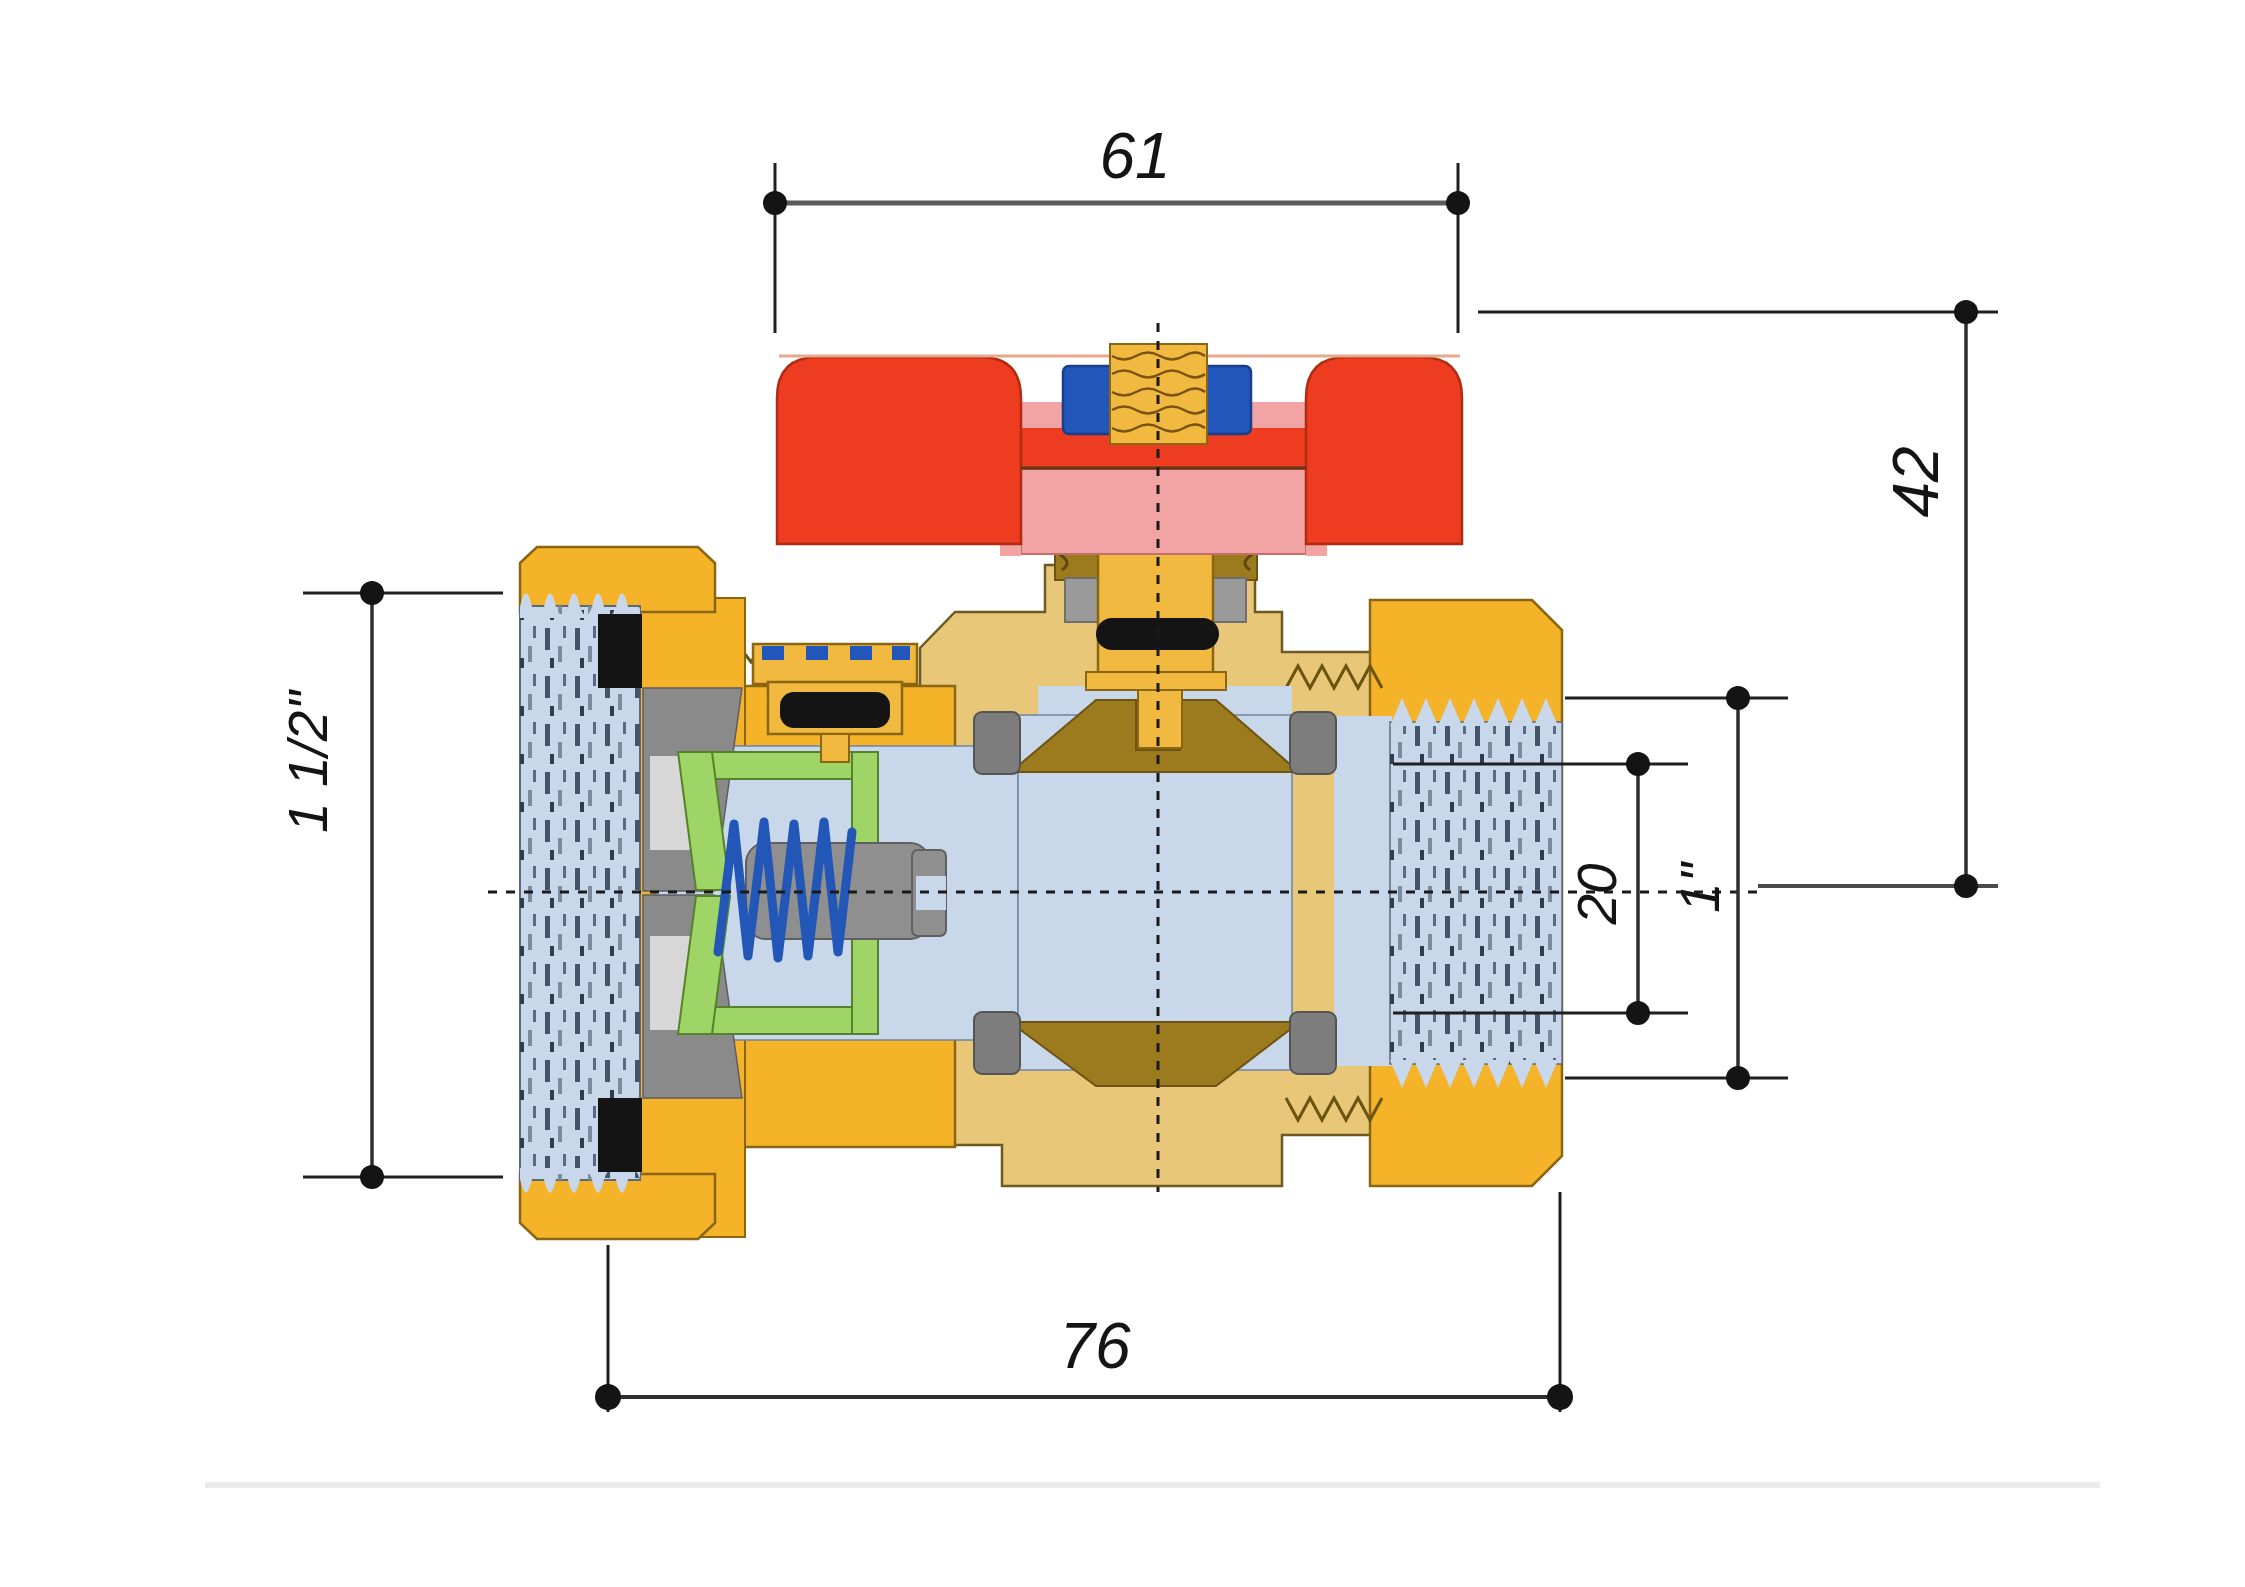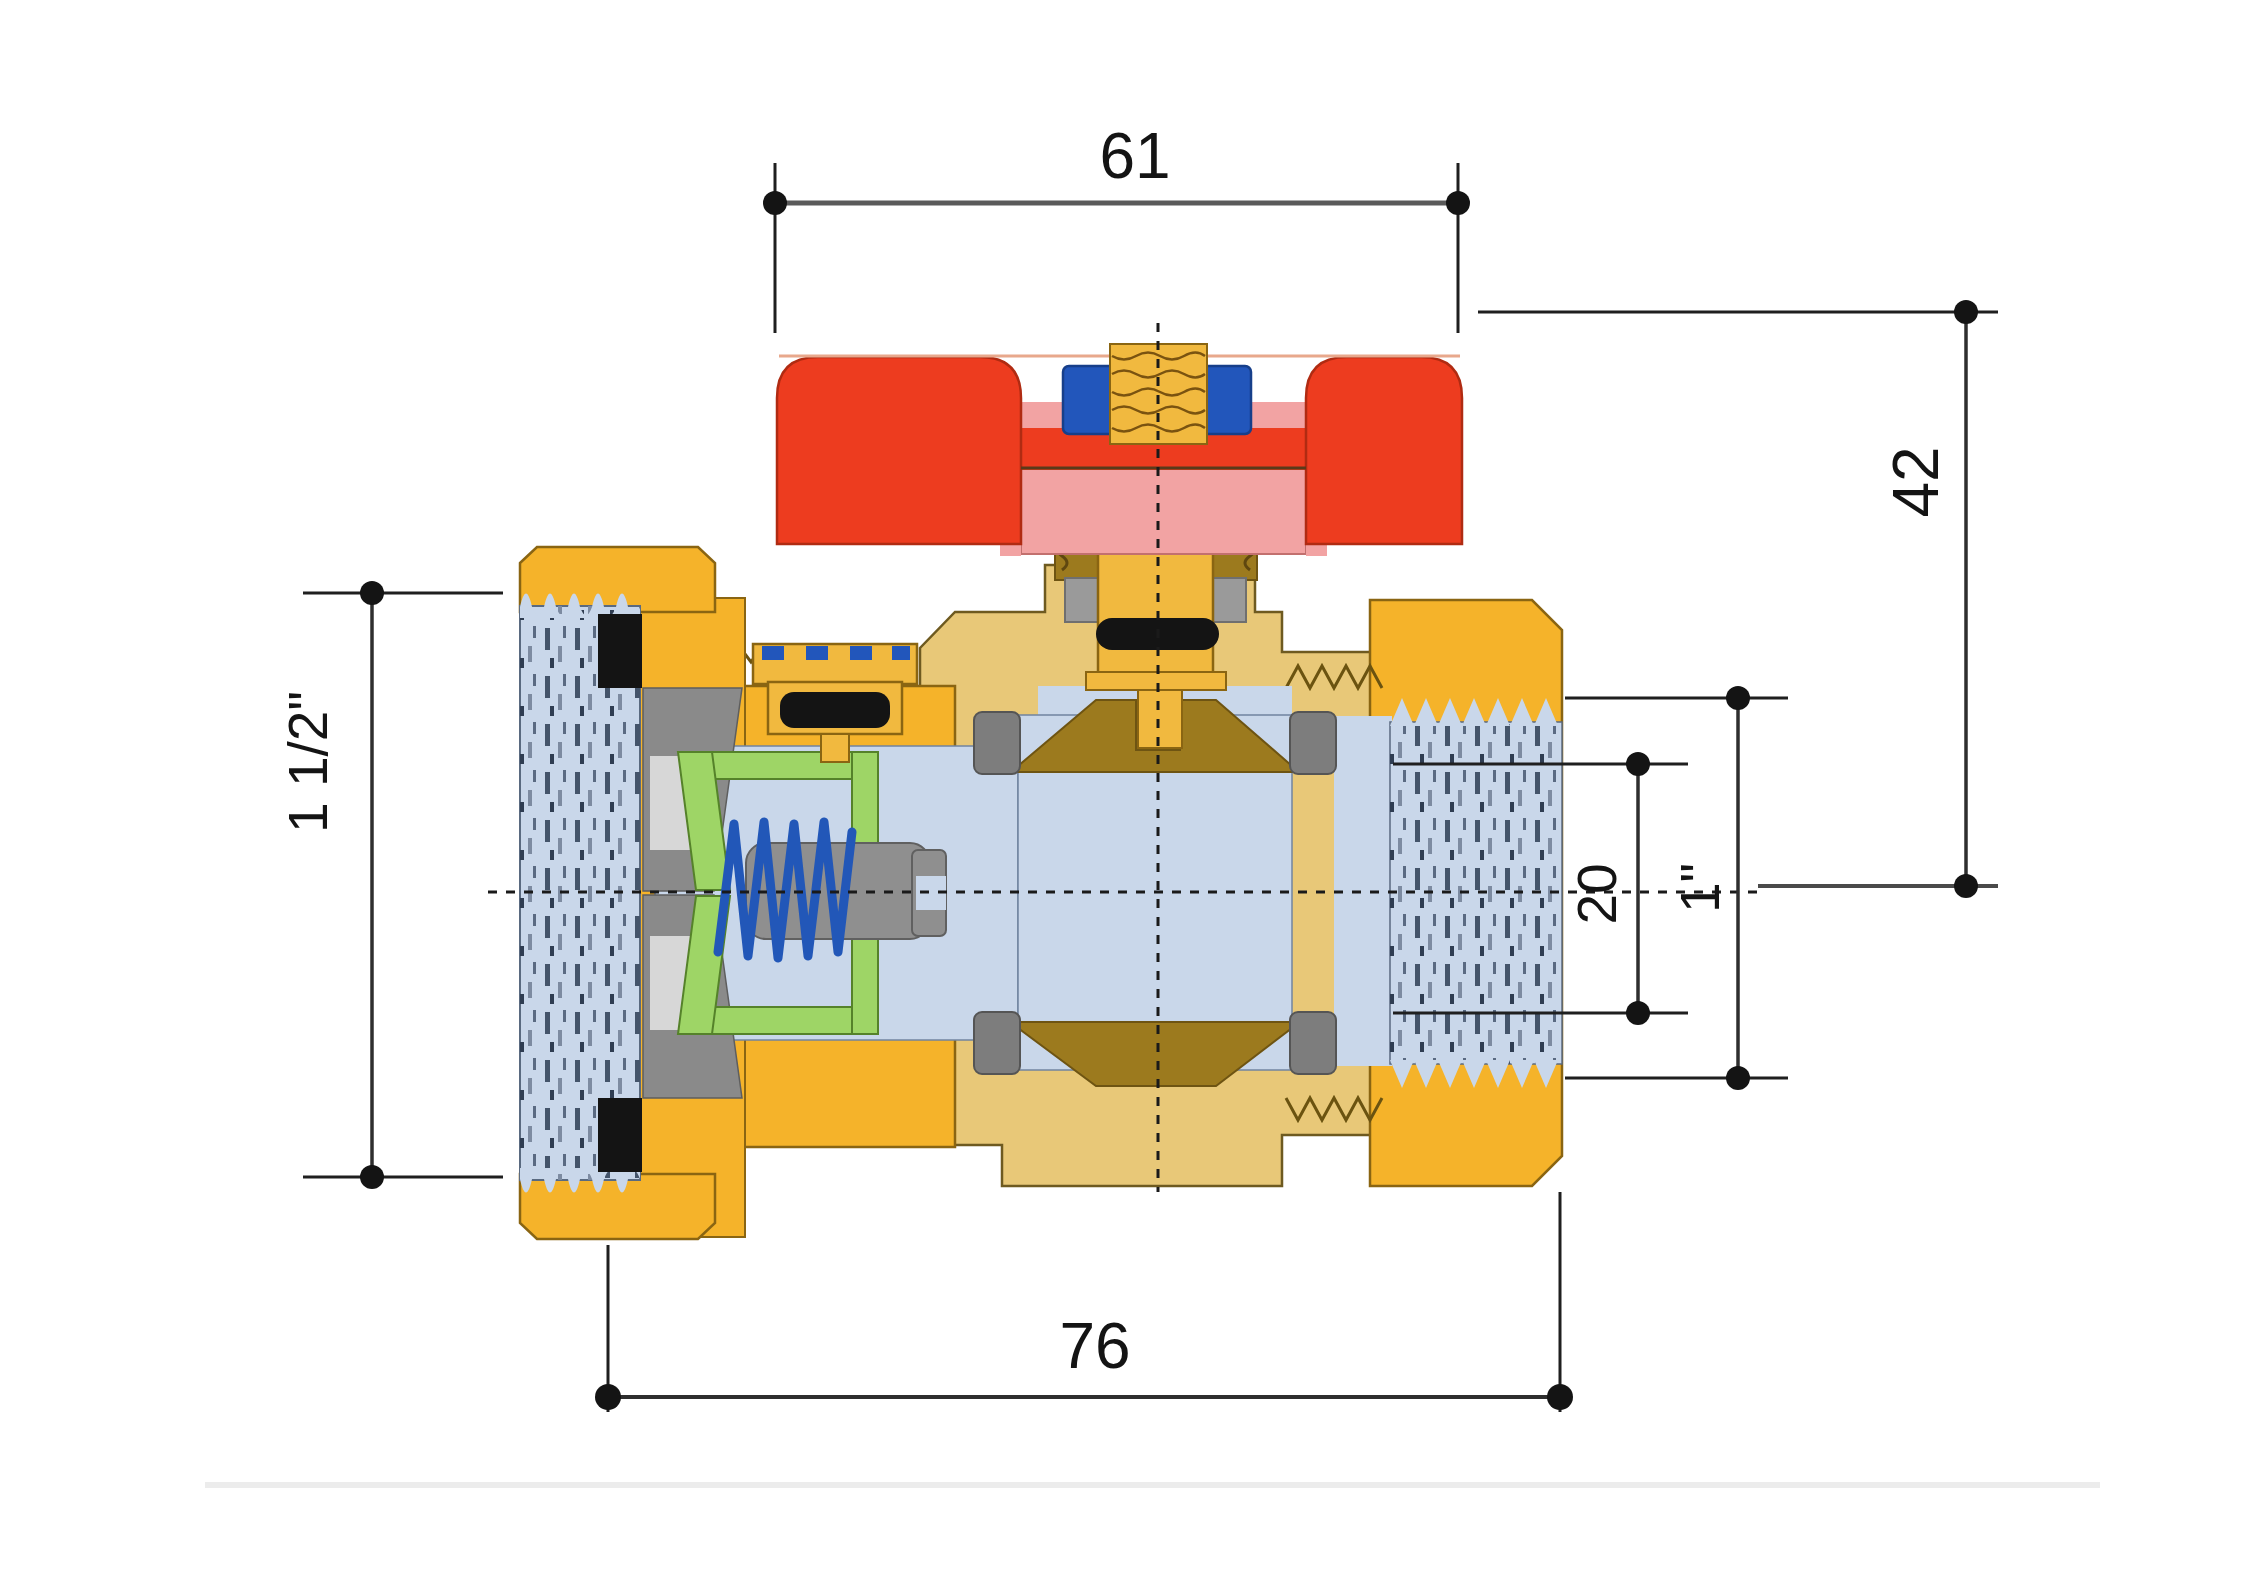--- a/index.html
+++ b/index.html
@@ -1,17 +1,17 @@
 <!DOCTYPE html>
 <html><head>
 <meta charset="utf-8">
 <style>
   html,body{margin:0;padding:0;background:#ffffff;}
   .canvas{position:relative;width:2245px;height:1587px;background:#ffffff;overflow:hidden;
-          font-family:"Liberation Sans", sans-serif;}
+          font-family:"Liberation Sans", sans-serif;font-style:italic;}
   svg{position:absolute;left:0;top:0;}
   text{fill:#141414;font-family:"Liberation Sans", sans-serif;}
   .dimtxt{font-size:64px;}
   .dimtxt-sm{font-size:55px;}
 </style>
 </head>
 <body>
 
 <div class="canvas">
 <svg width="2245" height="1587" viewBox="0 0 2245 1587">

